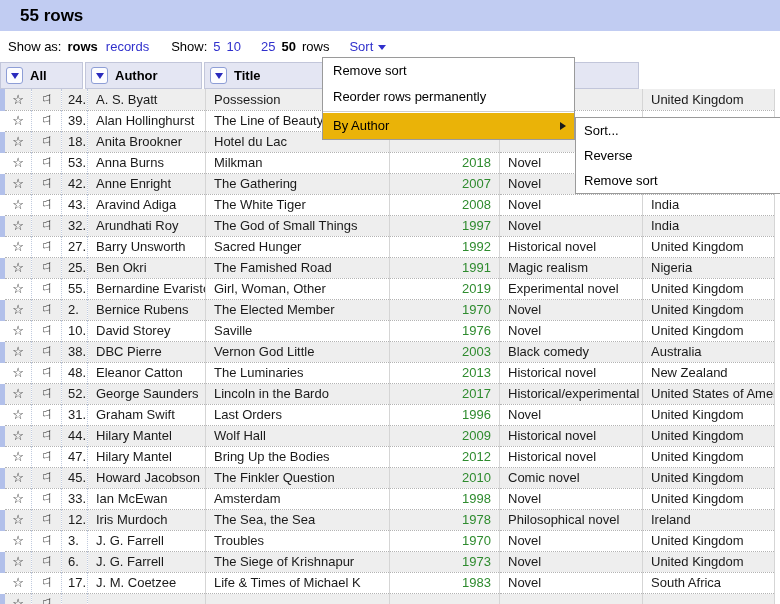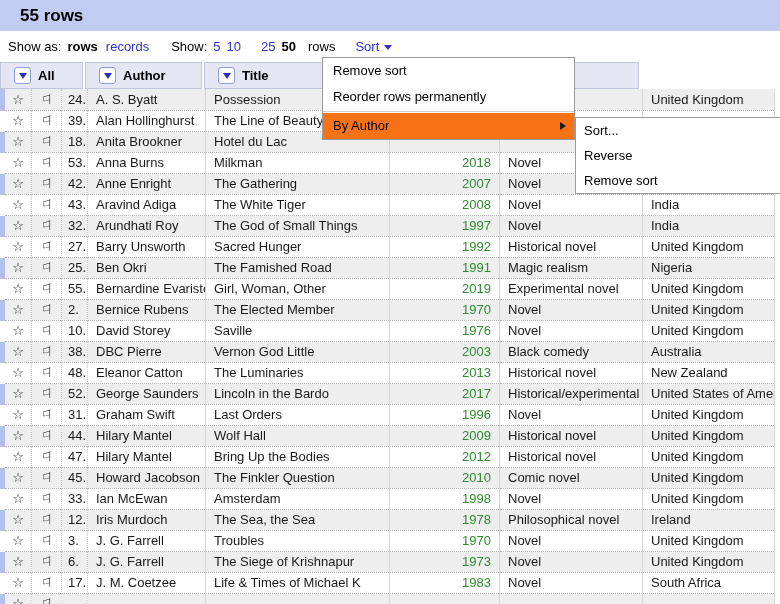--- a/index.html
+++ b/index.html
@@ -30,21 +30,21 @@
     border-left:4px solid transparent; border-right:4px solid transparent;
     border-top:5px solid #3030cc; vertical-align:middle;
   }
   
   .colheaders {
     position:absolute; top:62px; left:0; width:772px; height:27px;
     display:flex; gap:2px;
   }
   .hcell {
     background:#e4e6f3; border:1px solid #c2c6da; height:27px;
-    display:flex; align-items:center; padding-left:13px;
+    display:flex; align-items:center; padding-left:5px;
     font-size:13px; font-weight:bold; color:#000;
   }
   .h-all{width:83px;} .h-author{width:117px;} .h-title{width:182px;}
   .h-year{width:107px;} .h-genre{width:142px;} .h-country{width:133px;}
   .hdr-icon {
     width:17px; height:17px; border:1px solid #8e9ed6; border-radius:3px;
     background:#fdfdff; display:inline-flex; align-items:center; justify-content:center;
     margin-right:7px; cursor:pointer; flex:0 0 auto;
   }
   .hdr-tri {
@@ -72,21 +72,21 @@
   td.c-num { padding-left:6px; }
   td.c-author, td.c-title, td.c-genre, td.c-country { padding-left:8px; }
   td.c-year { text-align:right; padding-right:8px; }
   td.c-year span { color:#2e8b2e; cursor:pointer; }
   
   .menu {
     position:absolute; left:322px; top:57px; width:253px;
     background:#fff; border:1px solid #9a9a9a; z-index:10; font-size:13px;
   }
   .menu-item { height:26px; line-height:26px; padding-left:10px; position:relative; cursor:pointer; color:#000; }
-  .menu-item.highlight { background:#f97316; }
+  .menu-item.highlight { background:#eab308; }
   .menu-sep { border-top:1px solid #cfcfcf; margin:1px 0; }
   .sub-arrow {
     position:absolute; right:8px; top:9px; width:0; height:0;
     border-top:4px solid transparent; border-bottom:4px solid transparent;
     border-left:6px solid #1a1a1a;
   }
   .submenu {
     position:absolute; left:575px; top:117px; width:215px;
     background:#fff; border:1px solid #9a9a9a; z-index:11; font-size:13px;
   }
@@ -102,21 +102,21 @@
   </div>
 
   <div class="toolbar">
     <span class="lbl">Show as:</span>
     <span class="opt-bold">rows</span>
     <span class="link">records</span>
     <span class="lbl gap-left">Show:</span>
     <span class="link" style="margin-right:6px">5</span>
     <span class="link" style="margin-right:20px">10</span>
     <span class="link" style="margin-right:6px">25</span>
-    <span class="opt-bold" style="margin-right:12px">50</span>
+    <span class="opt-bold" style="margin-right:6px">50</span>
     <span class="lbl">rows</span>
     <span class="link gap-left" style="margin-right:0">
       <span>Sort</span><span class="sort-caret"></span>
     </span>
   </div>
 
   <div class="colheaders">
     <div class="hcell h-all">
       <span class="hdr-icon">
           <span class="hdr-tri"></span>

